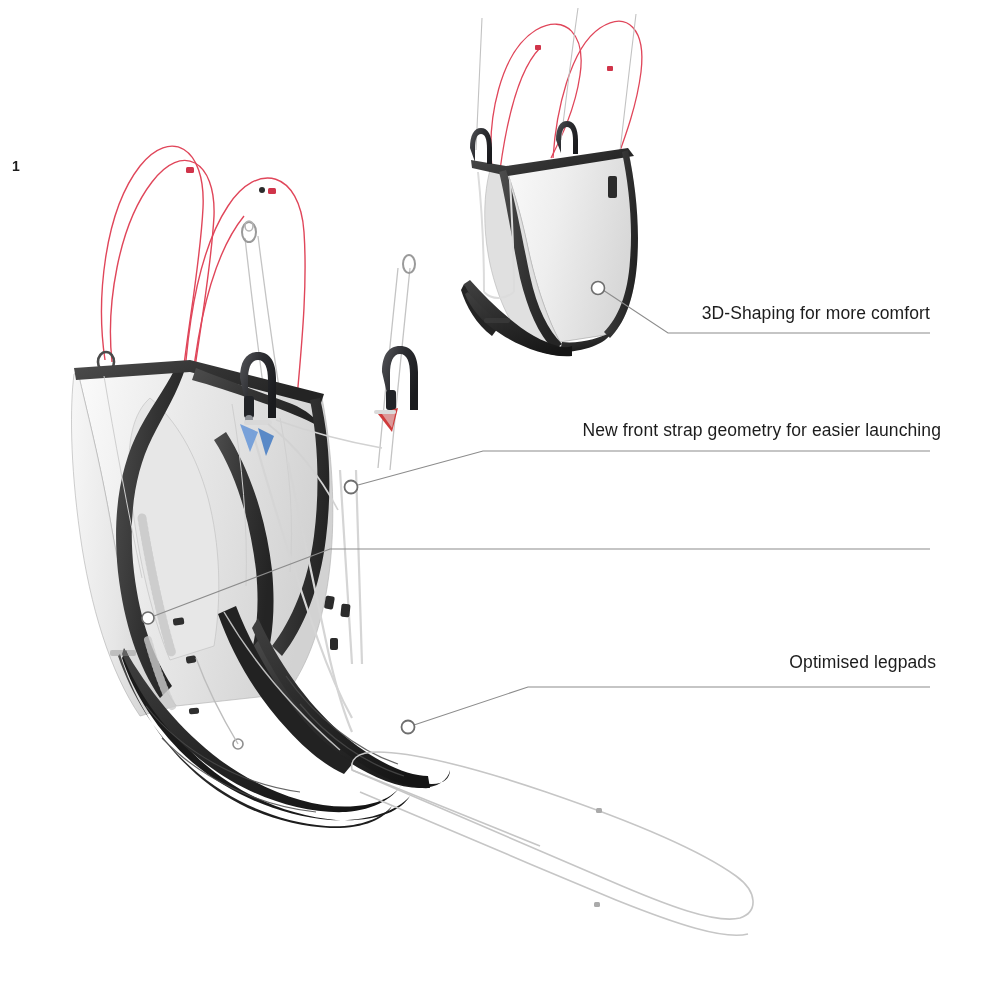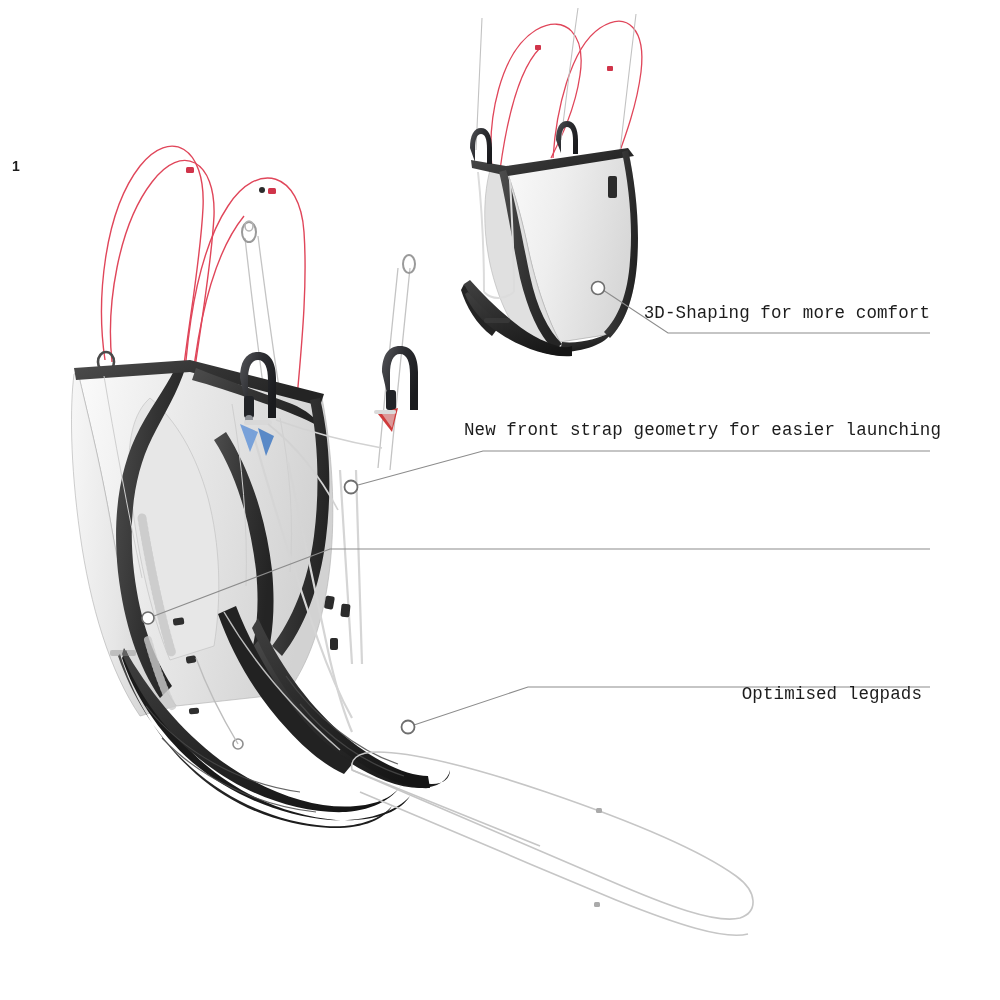--- a/index.html
+++ b/index.html
@@ -36,26 +36,25 @@
     color: #1c1c1c;
     letter-spacing: 0.2px;
   }
   .callout-label {
     position: absolute;
     font-size: 17.5px;
     color: #1c1c1c;
     white-space: nowrap;
     text-align: right;
     letter-spacing: 0.1px;
-    font-family: Liberation Mono, monospace;
   }
   #label-3d-shaping   { right: 70px; top: 303px; }
   #label-front-strap  { right: 59px; top: 420px; }
   #label-accelerator  { right: 70px; top: 517px; }
-  #label-legpads      { right: 78px; top: 652px; margin-top: 32px; }
+  #label-legpads      { right: 64px; top: 652px; }
 </style>
 </head>
 <body>
 
 <div id="stage">
 
   <svg id="artwork" viewBox="0 0 1000 1000" xmlns="http://www.w3.org/2000/svg">
     <defs>
       <linearGradient id="gFabricMain" x1="0" y1="0" x2="1" y2="0.25">
         <stop offset="0%" stop-color="#fbfbfb"></stop>

